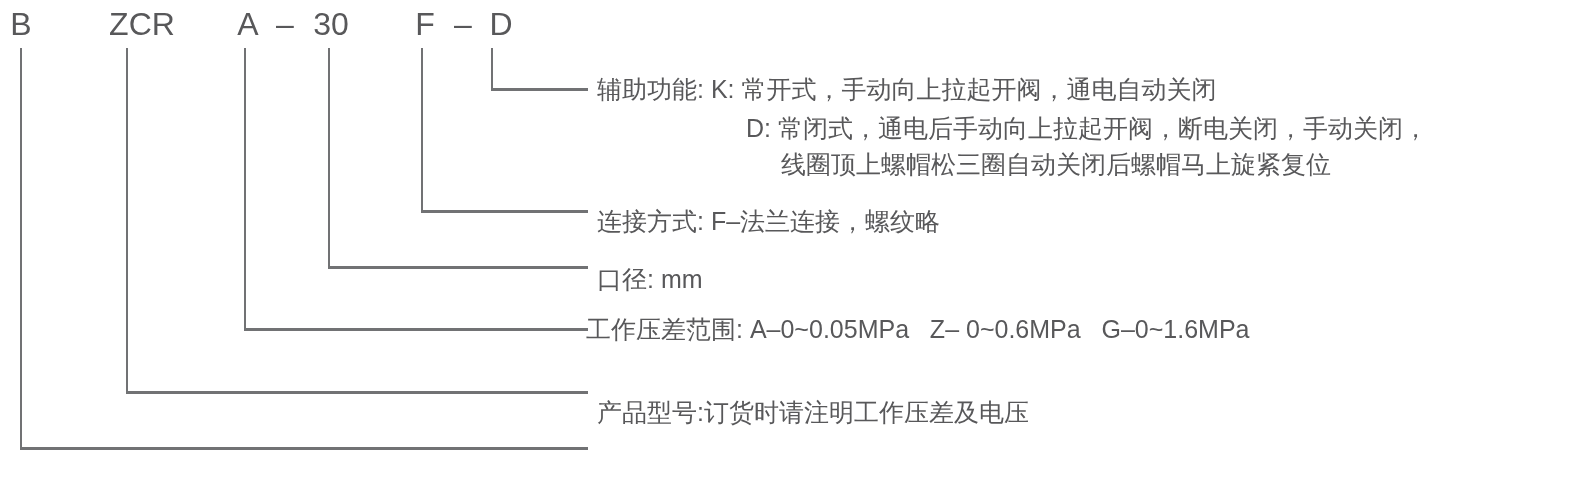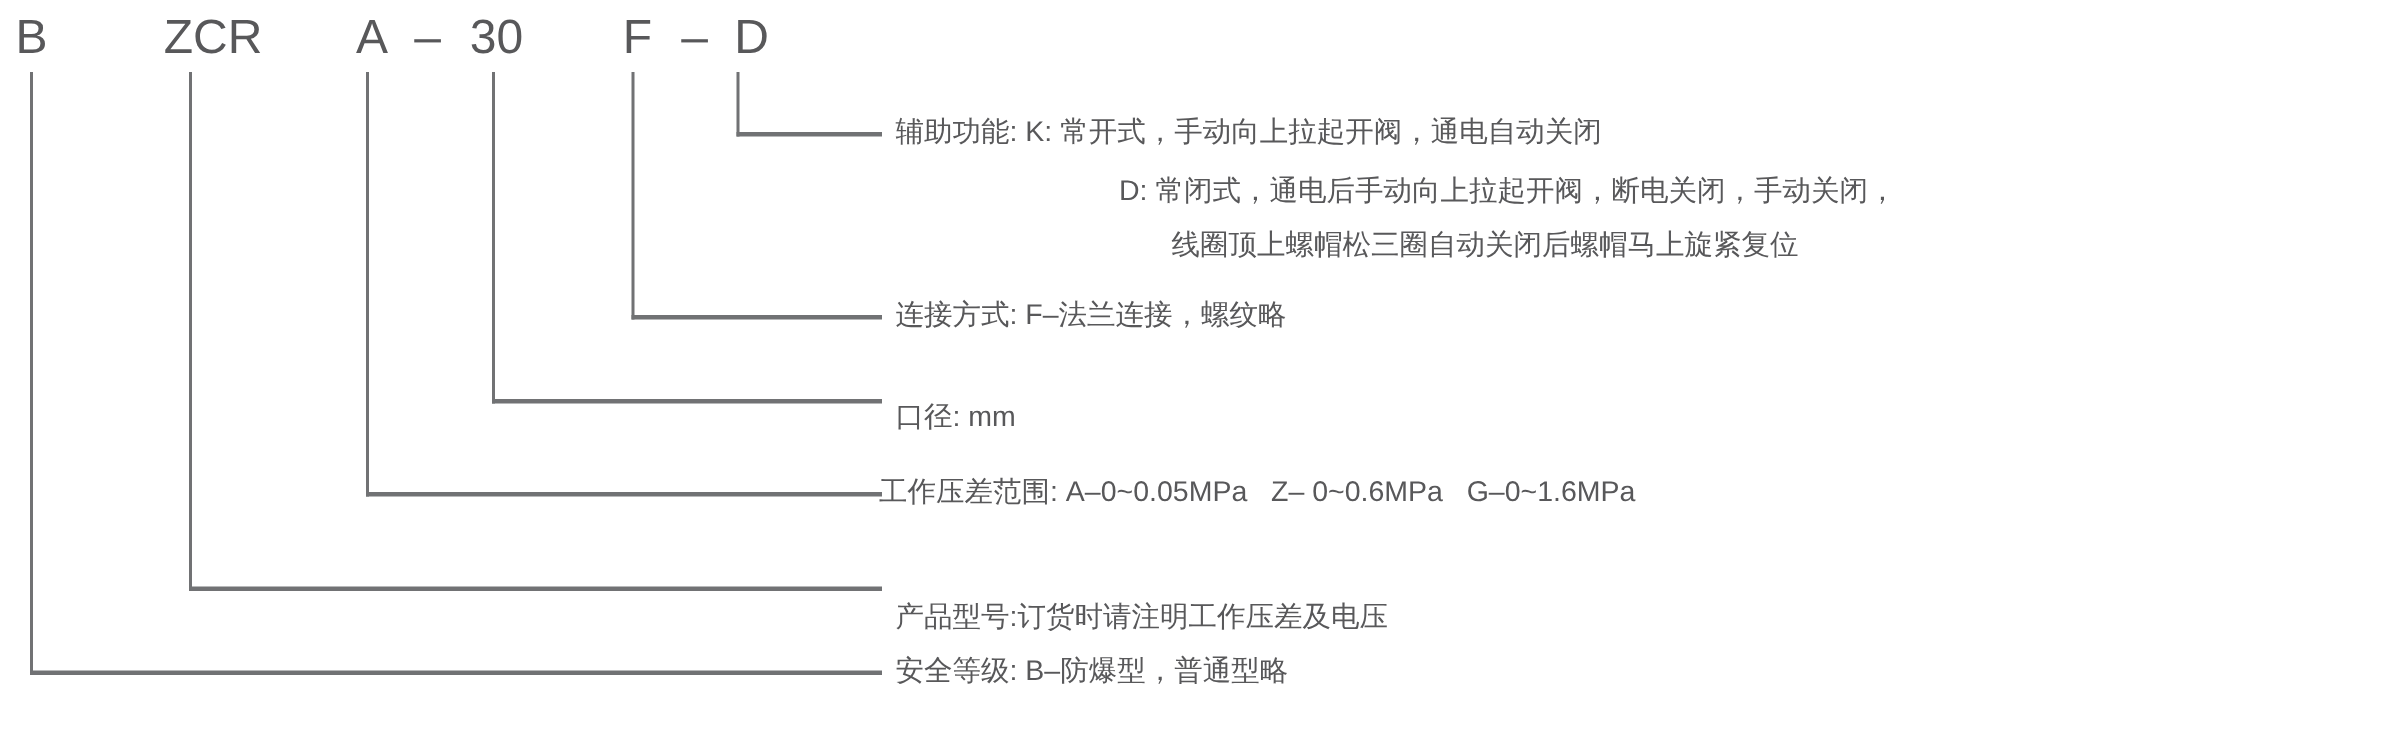--- a/index.html
+++ b/index.html
@@ -35,21 +35,21 @@
     width: 2px;
     background: var(--line);
   }
   .hline {
     position: absolute;
     height: 3px;
     background: var(--line);
   }
   .label {
     position: absolute;
-    font-size: 19px;
+    font-size: 25px;
     line-height: 32px;
     color: var(--text);
     white-space: pre;
   }
 </style>
 </head>
 <body>
 
 <div class="canvas">
 
@@ -72,19 +72,18 @@
   <div class="hline" style="left:491px; top:88px;  width:97px"></div>
   <div class="hline" style="left:421px; top:210px; width:167px"></div>
   <div class="hline" style="left:328px; top:266px; width:260px"></div>
   <div class="hline" style="left:244px; top:328px; width:344px"></div>
   <div class="hline" style="left:126px; top:391px; width:462px"></div>
   <div class="hline" style="left:20px;  top:447px; width:568px"></div>
 
   <div class="label" style="left:597px; top:73px">辅助功能: K: 常开式，手动向上拉起开阀，通电自动关闭</div>
   <div class="label" style="left:746px; top:112px">D: 常闭式，通电后手动向上拉起开阀，断电关闭，手动关闭，</div>
   <div class="label" style="left:781px; top:148px">线圈顶上螺帽松三圈自动关闭后螺帽马上旋紧复位</div>
-  <div class="label" style="left:597px; top:195px">连接方式: F–法兰连接，螺纹略</div>
+  <div class="label" style="left:597px; top:205px">连接方式: F–法兰连接，螺纹略</div>
   <div class="label" style="left:597px; top:263px">口径: mm</div>
   <div class="label" style="left:586px; top:313px">工作压差范围: A–0~0.05MPa   Z– 0~0.6MPa   G–0~1.6MPa</div>
   <div class="label" style="left:597px; top:396px">产品型号:订货时请注明工作压差及电压</div>
-  <div class="label" style="left:597px; top:432px">安全等级: B–防爆型，普通型略</div>
 
 </div>
 
 </body></html>

